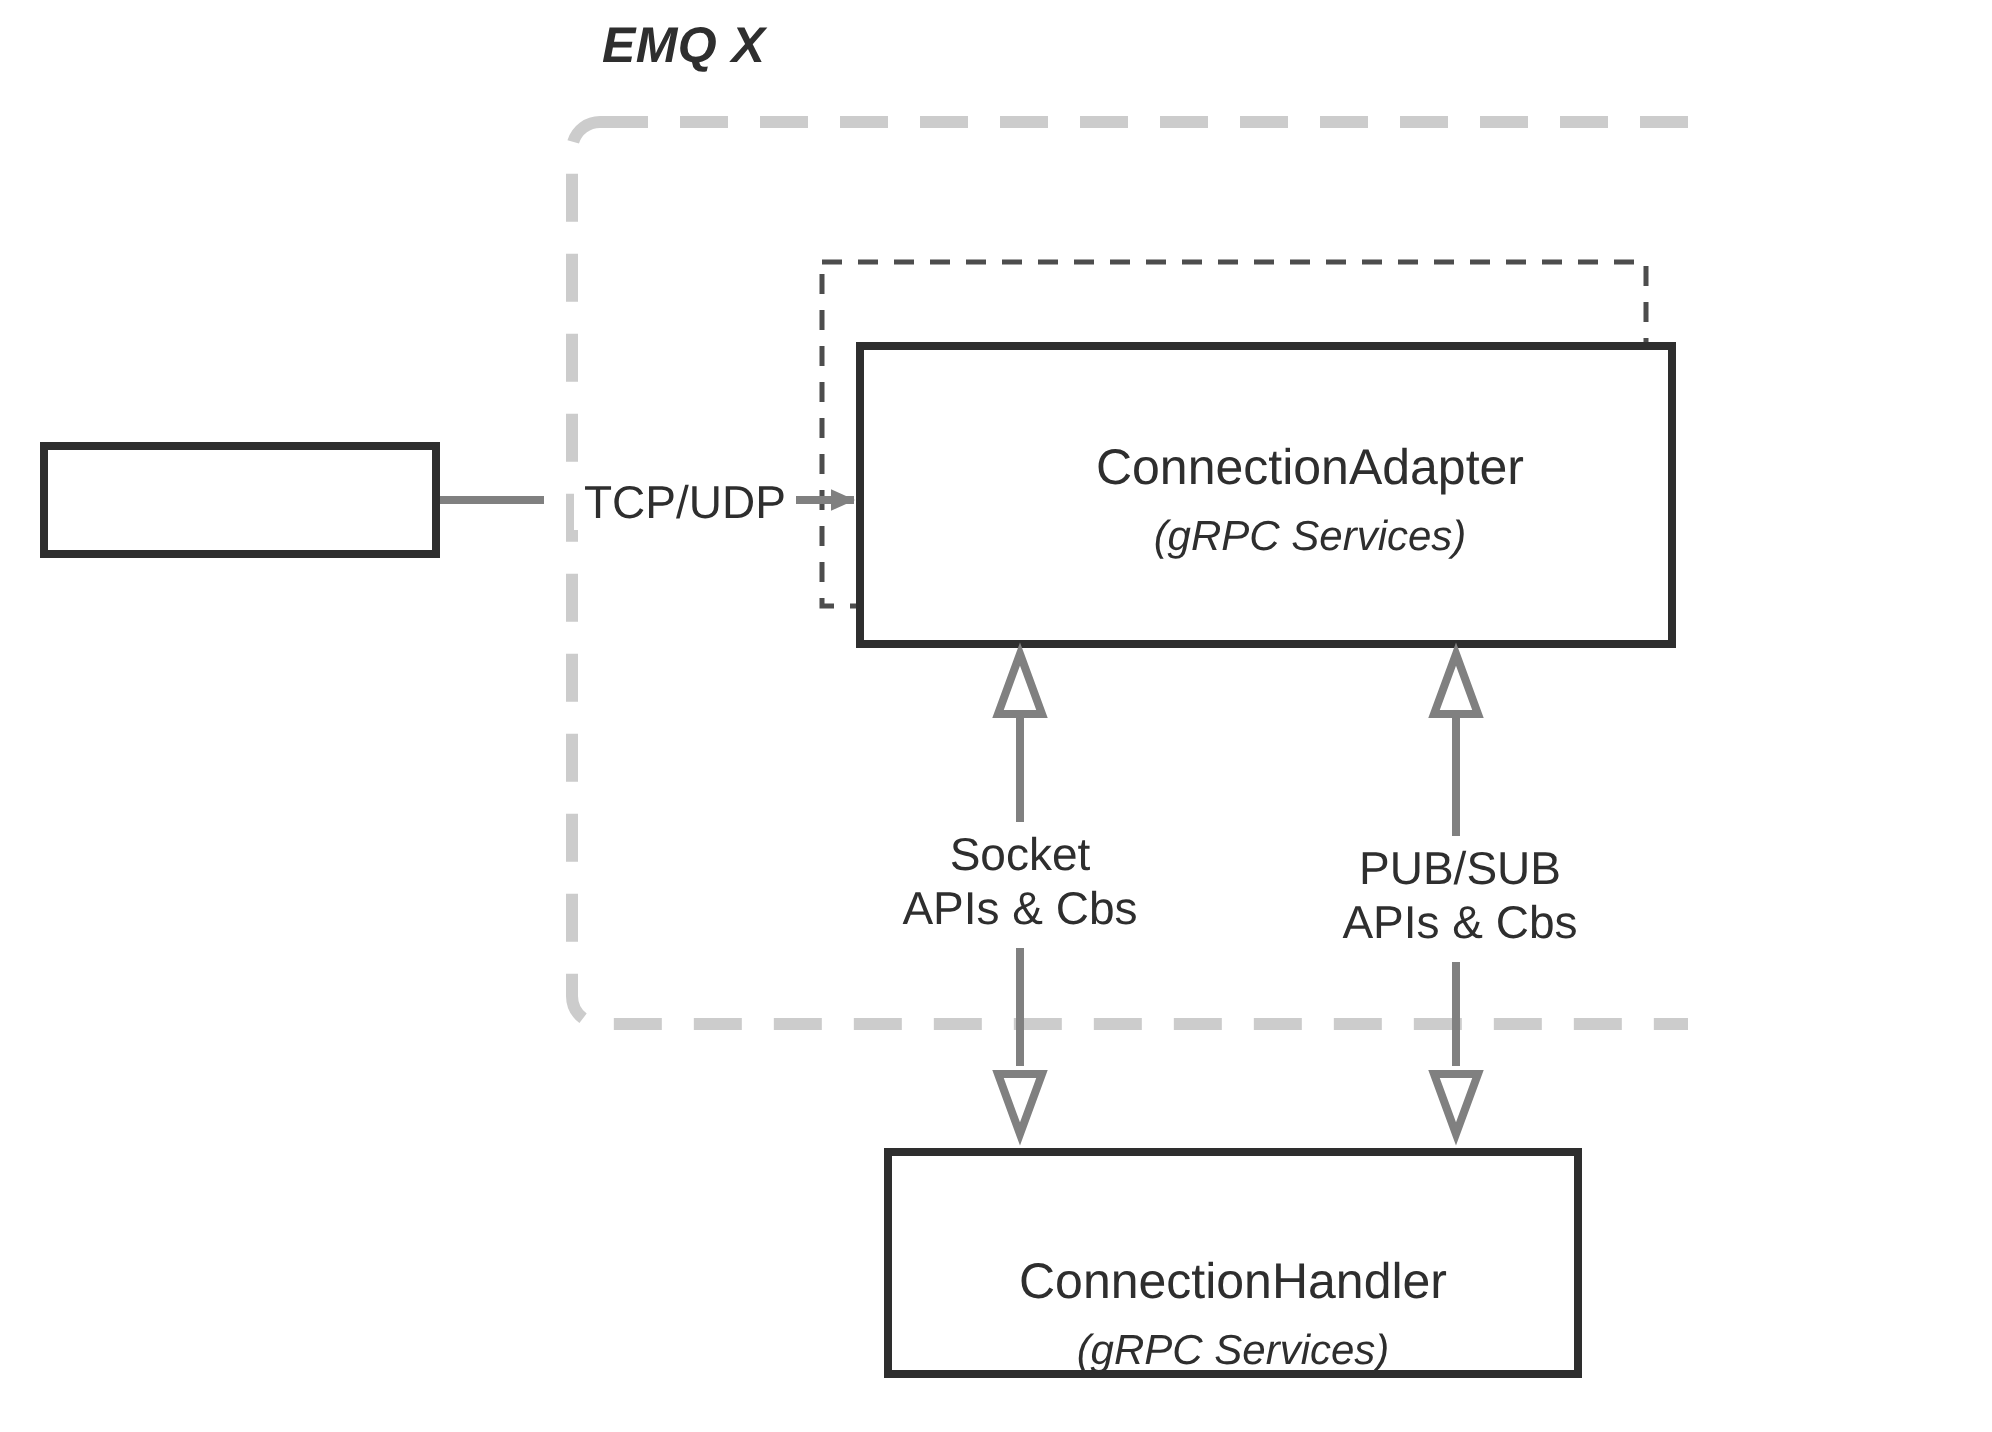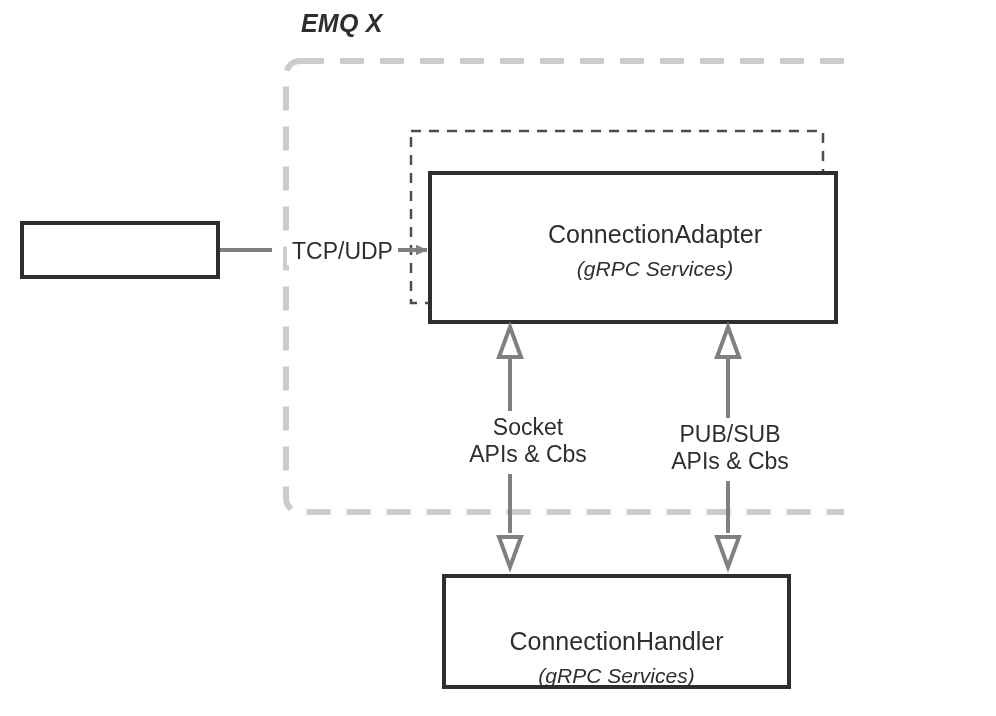--- a/index.html
+++ b/index.html
@@ -113,21 +113,21 @@
     <div class="box-sub" style="margin-top:8px;">(gRPC Services)</div>
   </div>
 
   <div class="box-text-stack" style="left:444px; top:627px; width:345px;">
     <div class="box-title">ConnectionHandler</div>
     <div class="box-sub" style="margin-top:8px;">(gRPC Services)</div>
   </div>
 
   <div class="lbl edge-label" style="left:269px; top:238px;margin-left:18px;">TCP/UDP</div>
 
-  <div class="lbl edge-label" style="left:528px; top:414px; transform:translateX(-50%);">
+  <div class="lbl edge-label" style="left:510px; top:414px; transform:translateX(-50%);">
     <span>Socket</span>
     <span class="line2">APIs &amp; Cbs</span>
   </div>
 
   <div class="lbl edge-label" style="left:730px; top:421px; transform:translateX(-50%);text-align:center;">
     <span>PUB/SUB</span>
     <span class="line2">APIs &amp; Cbs</span>
   </div>
 
 </div>

